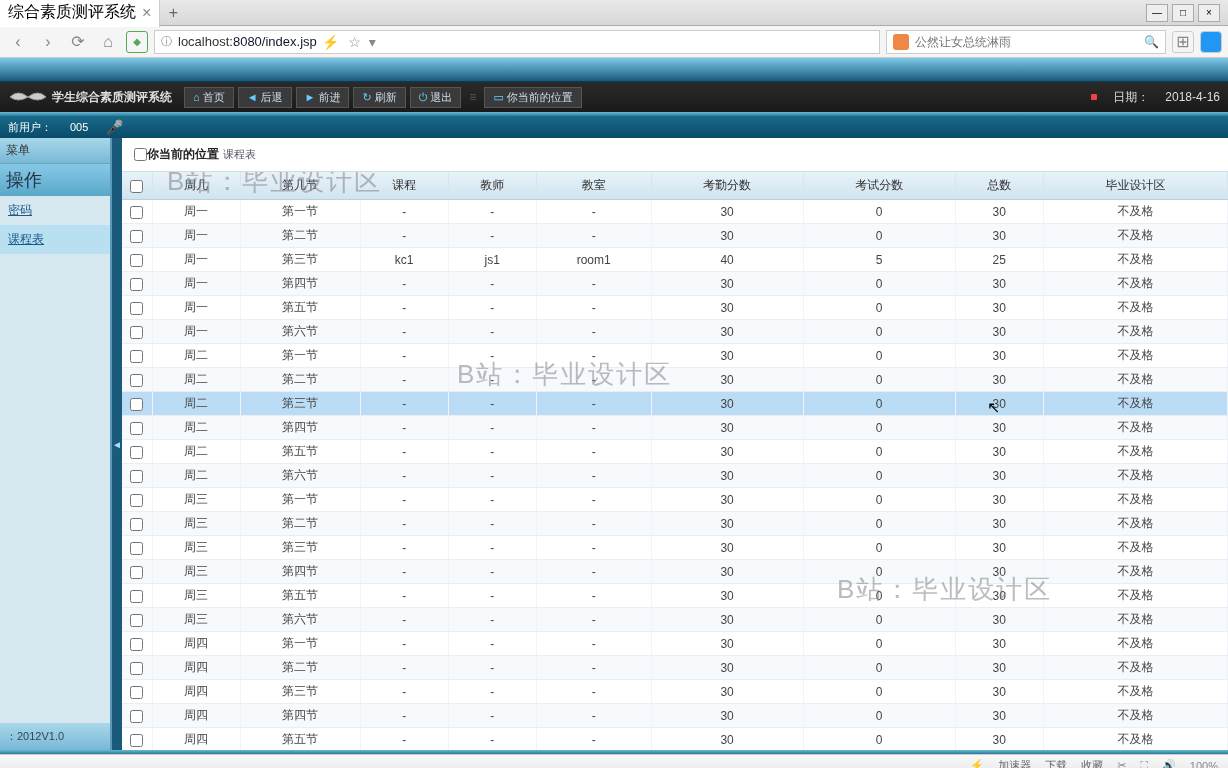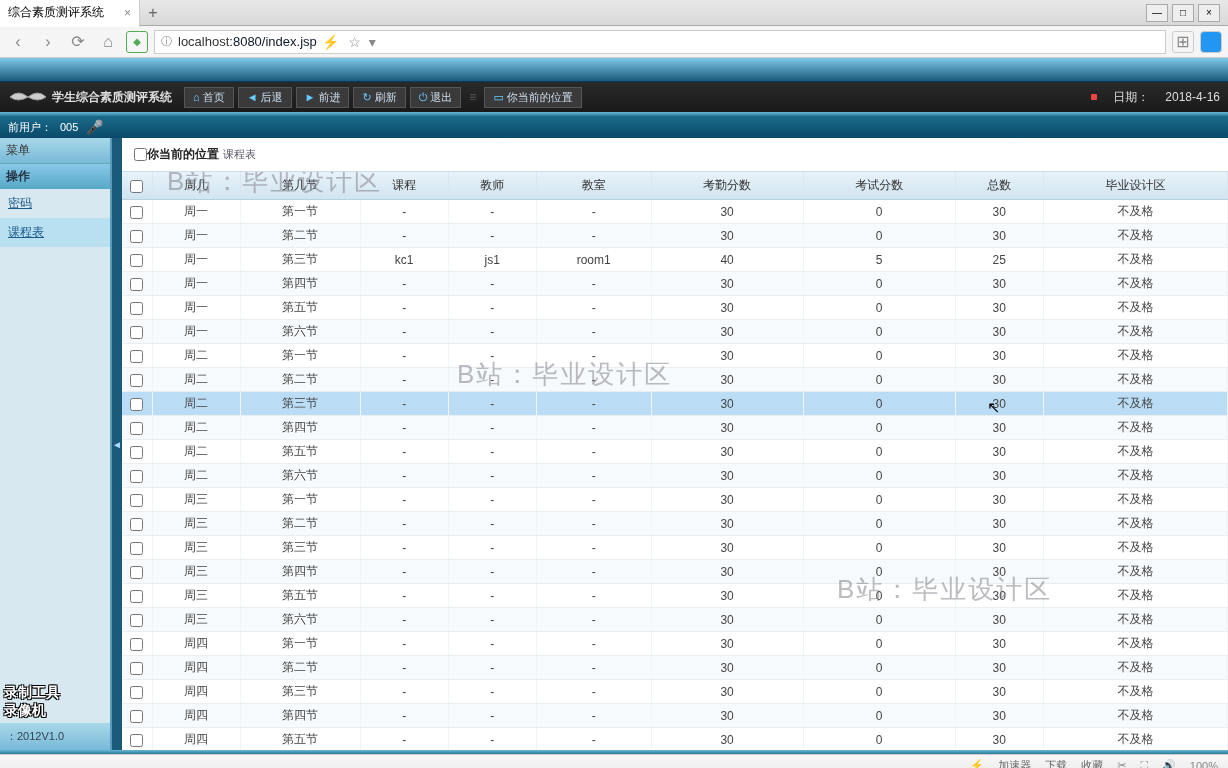--- a/index.html
+++ b/index.html
@@ -1,20 +1,20 @@
 <!DOCTYPE html>
 <html><head>
 <meta charset="utf-8">
 <style>
 * { margin: 0; padding: 0; box-sizing: border-box; font-family: "Microsoft YaHei", Arial, sans-serif; }
 body { width: 1228px; height: 768px; overflow: hidden; background: #4a8db5; }
 
 
 .browser-tabs { height: 26px; background: linear-gradient(#e8e8e8,#d8d8d8); display: flex; align-items: center; border-bottom: 1px solid #aaa; }
-.tab { background: #fff; height: 28px; padding: 2px 8px; display: flex; align-items: center; font-size: 12px; border-right: 1px solid #ccc; min-width: 140px; }
+.tab { background: #fff; height: 28px; padding: 2px 8px; display: flex; align-items: center; gap: 6px; font-size: 16px; border-right: 1px solid #ccc; min-width: 140px; }
 .tab-close { color: #888; cursor: pointer; margin-left: auto; }
 .tab-add { width: 26px; text-align: center; color: #666; font-size: 16px; }
 .win-controls { margin-left: auto; display: flex; gap: 4px; padding-right: 8px; }
 .win-btn { width: 22px; height: 18px; border: 1px solid #aaa; background: #eee; font-size: 10px; display: flex; align-items: center; justify-content: center; }
 
 .addr-bar { height: 32px; background: #f5f5f5; display: flex; align-items: center; padding: 0 6px; gap: 6px; border-bottom: 1px solid #ccc; }
 .nav-arrow { width: 24px; height: 24px; display: flex; align-items: center; justify-content: center; color: #888; font-size: 16px; }
 .shield-badge { width: 22px; height: 22px; border: 1px solid #5a5; border-radius: 3px; display: flex; align-items: center; justify-content: center; color: #5a5; font-size: 10px; }
 .url-box { flex: 1; height: 24px; border: 1px solid #ccc; background: #fff; display: flex; align-items: center; padding: 0 6px; gap: 6px; font-size: 13px; }
 .url-lock { color: #888; font-size: 11px; }
@@ -38,29 +38,29 @@
 .hdr-btn { background: #3a3a3a; border: 1px solid #555; padding: 2px 8px; color: #cde; font-size: 11px; display: flex; align-items: center; gap: 3px; cursor: pointer; }
 .hdr-btn .ico { color: #6cf; }
 .hdr-sep { color: #555; margin: 0 4px; }
 .hdr-right { margin-left: auto; display: flex; align-items: center; gap: 16px; }
 .dot-red { width: 6px; height: 6px; background: #e44; border-radius: 1px; }
 
 
 .blue-div { height: 4px; background: linear-gradient(#6bb8d8,#2a7a9a); }
 
 
-.user-bar { height: 22px; background: linear-gradient(#1a6a8a,#0a4a6a); color: #fff; font-size: 11px; display: flex; align-items: center; padding: 0 8px; gap: 8px; }
+.user-bar { height: 22px; background: linear-gradient(#1a6a8a,#0a4a6a); color: #fff; font-size: 11px; display: flex; align-items: center; padding: 0 8px; gap: 18px; }
 .mic-icon { color: #fa0; font-size: 14px; }
 
 
 .main-area { display: flex; height: 612px; }
 
 .sidebar { width: 112px; background: #d8e8f0; border-right: 2px solid #5a9ab8; display: flex; flex-direction: column; }
 .side-hdr { background: linear-gradient(#a8d8e8,#78b8d8); padding: 4px 6px; font-size: 12px; color: #333; border-bottom: 1px solid #6aa; }
-.side-sub { background: linear-gradient(#88c8e8,#58a8c8); padding: 4px 6px; font-size: 12px; color: #234; font-weight: bold; }
+.side-sub { background: linear-gradient(#88c8e8,#58a8c8); padding: 4px 6px; font-size: 18px; color: #234; }
 .side-item { padding: 6px 8px; font-size: 12px; color: #1a5a8a; text-decoration: underline; cursor: pointer; }
 .side-item.active { background: #b8e0f0; }
 .side-spacer { flex: 1; }
 .record-tool { padding: 4px; color: #fff; font-size: 14px; font-weight: bold; text-shadow: 1px 1px #000, -1px -1px #000, 1px -1px #000, -1px 1px #000; line-height: 1.3; }
 .side-footer { background: linear-gradient(#a8d8e8,#78b8d8); padding: 6px; font-size: 11px; color: #345; }
 
 .collapse-bar { width: 10px; background: #1a5a7a; display: flex; align-items: center; justify-content: center; color: #adf; font-size: 10px; cursor: pointer; }
 
 .content { flex: 1; background: #fff; display: flex; flex-direction: column; overflow: hidden; }
 .breadcrumb { padding: 8px 12px; font-size: 12px; color: #222; font-weight: bold; display: flex; align-items: center; border-bottom: 1px solid #cde; }
@@ -111,20 +111,25 @@
     <span class="url-lock">ⓘ</span>
     <span class="url-text">
       <span class="host">localhost</span><span class="rest">:8080</span><span class="rest">/index.jsp</span>
     </span>
     <span class="addr-icons">
       <span>⚡</span>
       <span>☆</span>
       <span>▾</span>
     </span>
   </div>
+  <div class="search-box">
+    <div class="bear"></div>
+    <input placeholder="公然让女总统淋雨" style="">
+    <span style="color:#888">🔍</span>
+  </div>
   <div class="ext-btn" style="color:#888">⊞</div>
   <div class="ext-btn ext-blue"></div>
 </div>
 
 <div class="app-top"></div>
 
 <div class="app-header">
   <div class="logo-wing">
     <svg viewBox="0 0 40 24">
         <path d="M2 12 Q10 4 20 12 Q30 4 38 12 Q30 18 20 12 Q10 18 2 12" fill="#ccc" stroke="#999"></path>
@@ -171,24 +176,20 @@
   <span class="mic-icon">🎤</span>
 </div>
 
 <div class="main-area">
   <div class="sidebar">
     <div class="side-hdr">菜单</div>
     <div class="side-sub">操作</div>
     <div class="side-item">密码</div>
     <div class="side-item active">课程表</div>
     <div class="side-spacer"></div>
-    <div class="record-tool">
-      <div>录制工具</div>
-      <div>录像机</div>
-    </div>
     <div class="side-footer">：2012V1.0</div>
   </div>
   <div class="collapse-bar">◄</div>
 
   <div class="content">
     <div class="breadcrumb">
       <input type="checkbox" style="">
       <span>你当前的位置</span>
       <span class="bc-subtitle">课程表</span>
     </div>

